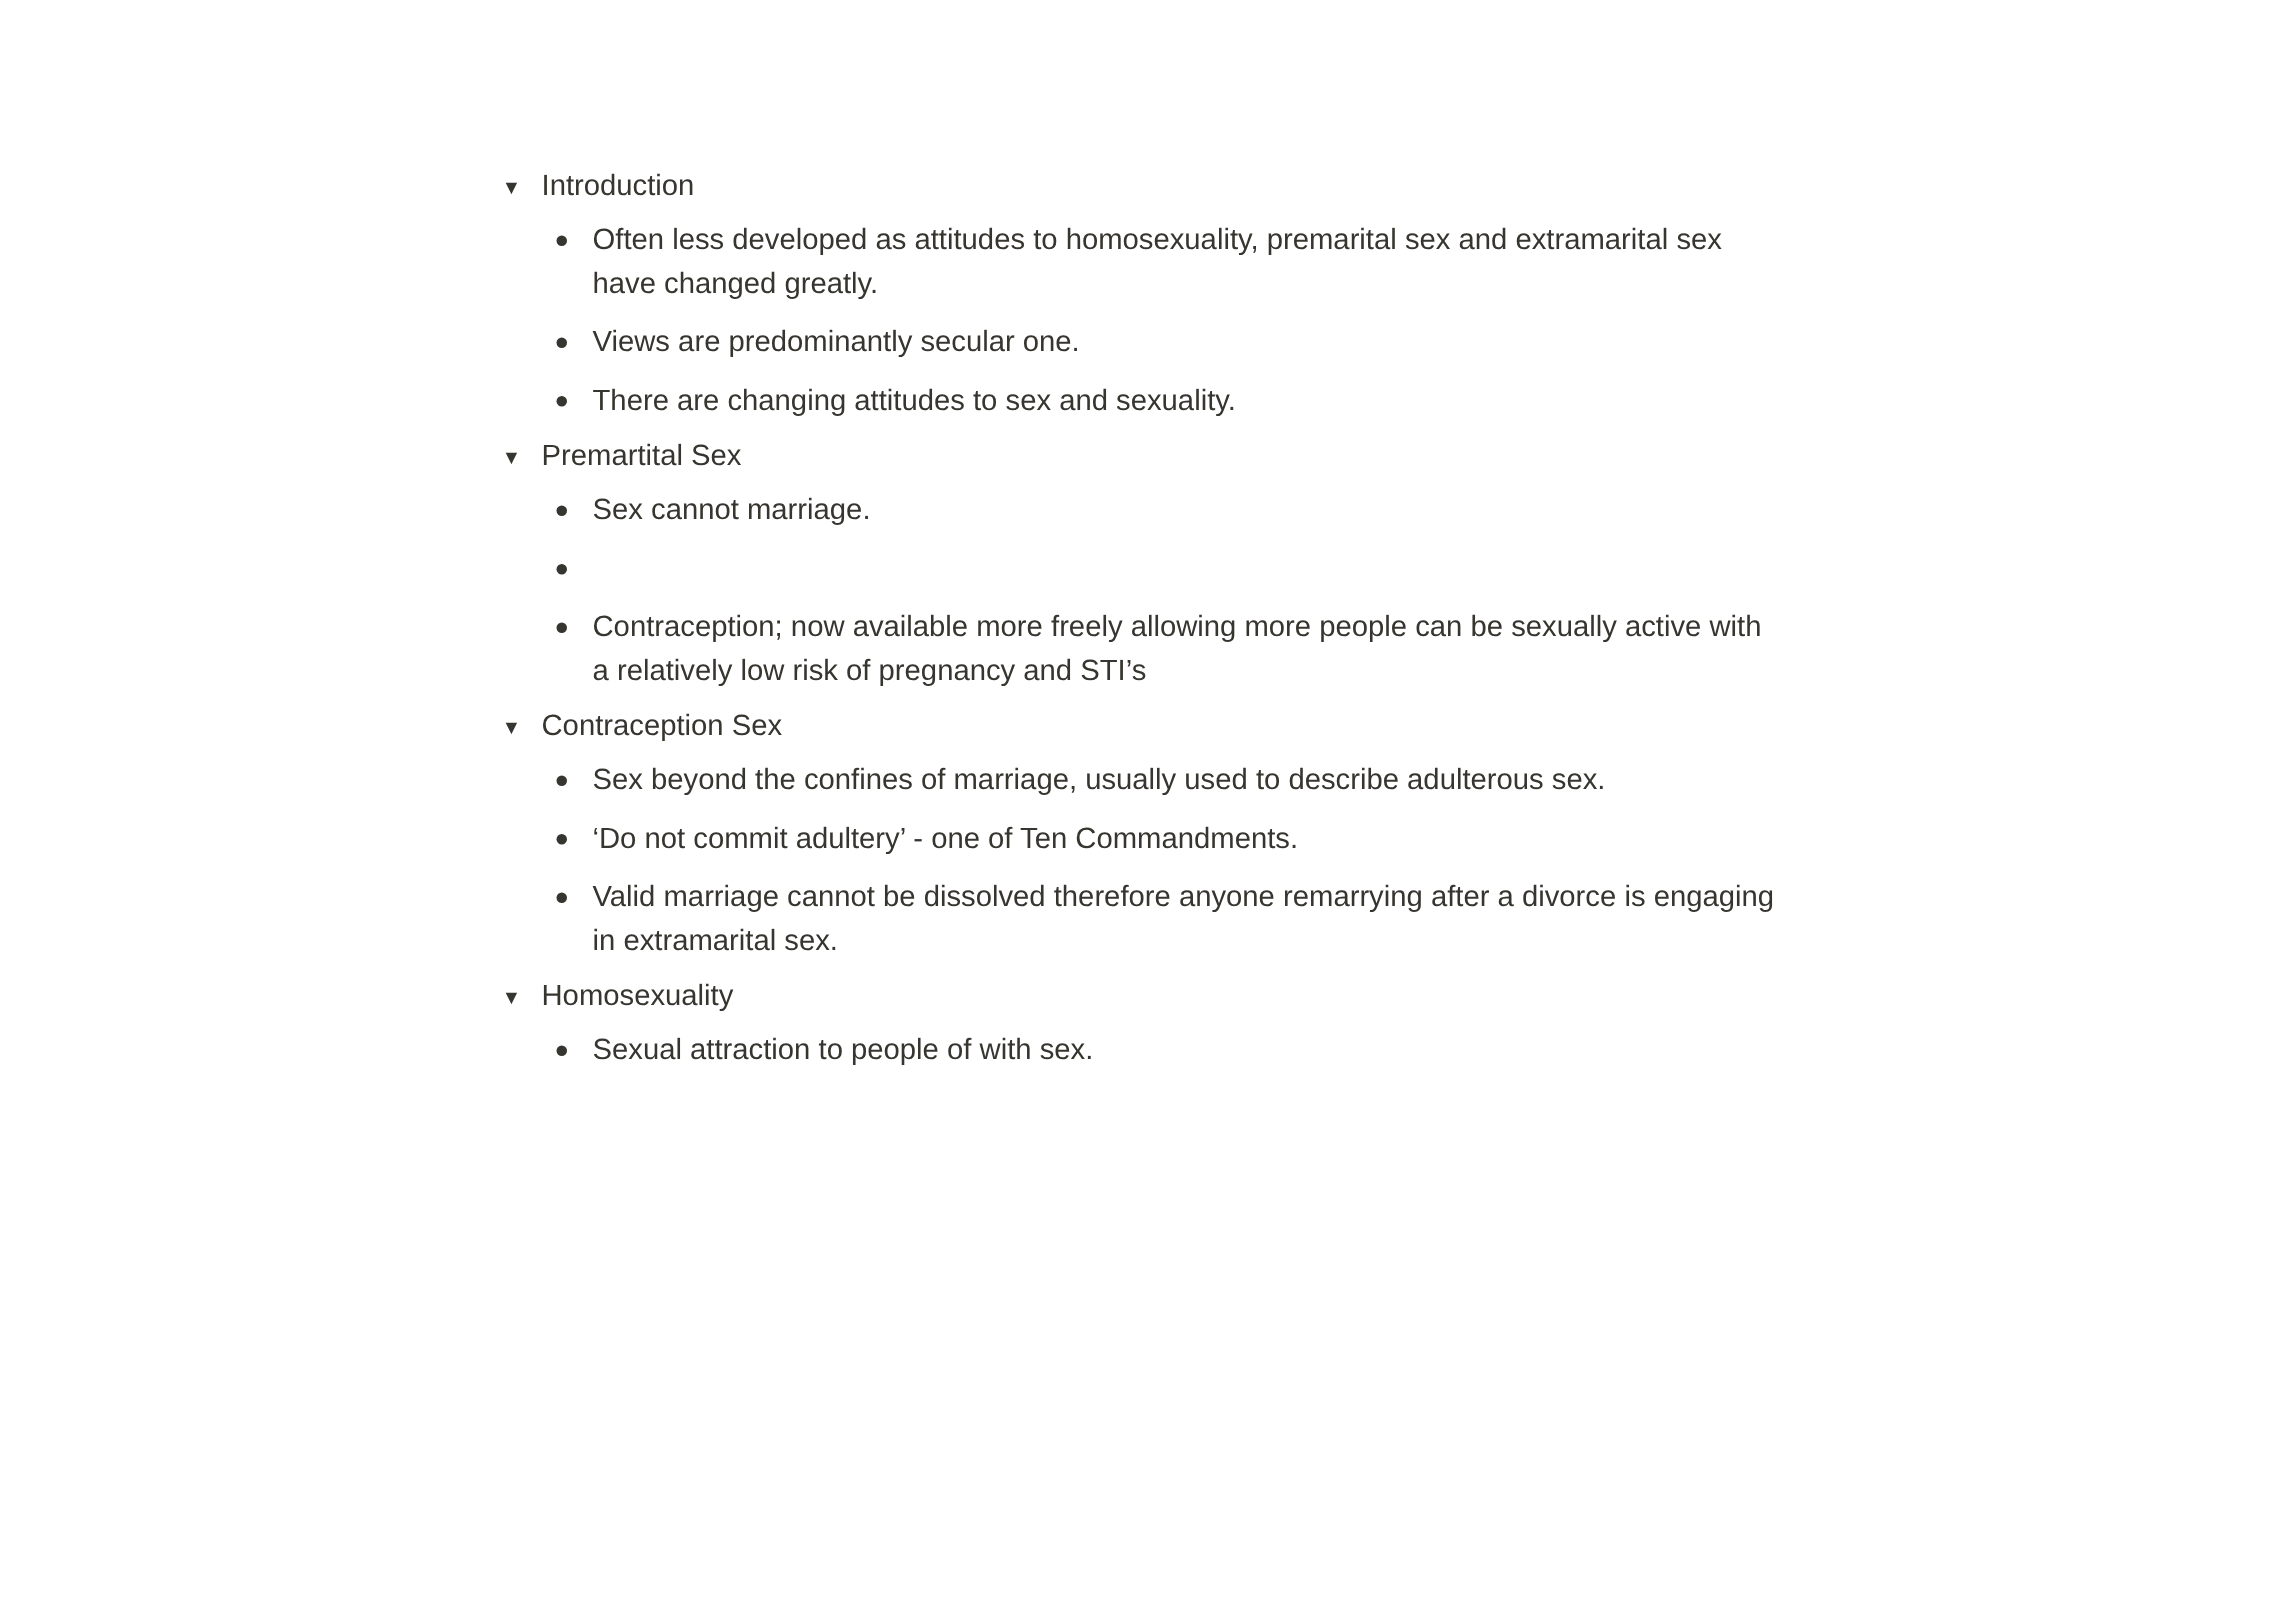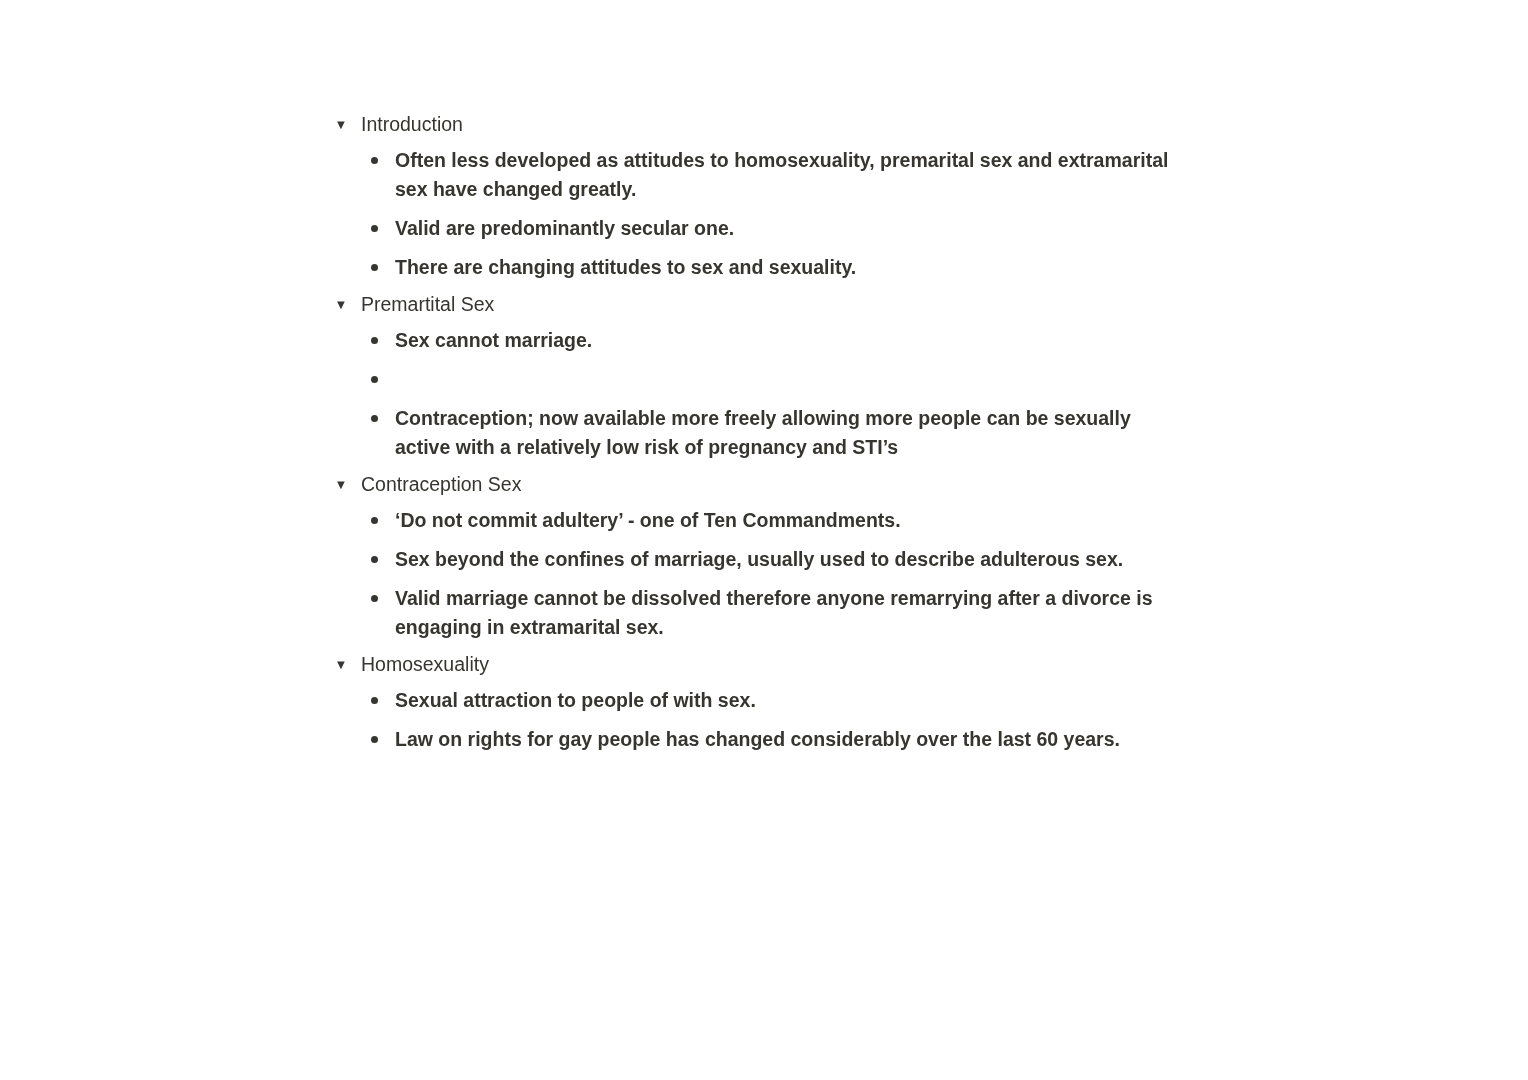--- a/index.html
+++ b/index.html
@@ -48,21 +48,20 @@
       list-style: none;
       margin: 0;
       padding: 0 0 0 36px;
     }
     .bullet-item {
       display: flex;
       align-items: flex-start;
       font-size: 19.5px;
       line-height: 29px;
       padding: 5px 0 5px 0;
-      font-weight: bold;
     }
     .dot {
       flex: 0 0 27px;
       height: 29px;
       display: flex;
       align-items: center;
       justify-content: flex-start;
     }
     .dot::before {
       content: "";
@@ -88,21 +87,21 @@
       <span class="triangle">▼</span>
       <span class="toggle-title">Introduction</span>
     </div>
     <ul class="bullets">
       <li class="bullet-item">
         <span class="dot"></span>
         <span class="bullet-text">Often less developed as attitudes to homosexuality, premarital sex and extramarital sex have changed greatly.</span>
       </li>
       <li class="bullet-item">
         <span class="dot"></span>
-        <span class="bullet-text">Valid are predominantly secular one.</span>
+        <span class="bullet-text">Views are predominantly secular one.</span>
       </li>
       <li class="bullet-item">
         <span class="dot"></span>
         <span class="bullet-text">There are changing attitudes to sex and sexuality.</span>
       </li>
     </ul>
   </div>
 
   <div class="toggle">
     <div class="toggle-head">
@@ -125,43 +124,39 @@
   </div>
 
   <div class="toggle">
     <div class="toggle-head">
       <span class="triangle">▼</span>
       <span class="toggle-title">Contraception Sex</span>
     </div>
     <ul class="bullets">
       <li class="bullet-item">
         <span class="dot"></span>
-        <span class="bullet-text">‘Do not commit adultery’ - one of Ten Commandments.</span>
+        <span class="bullet-text">Sex beyond the confines of marriage, usually used to describe adulterous sex.</span>
       </li>
       <li class="bullet-item">
         <span class="dot"></span>
-        <span class="bullet-text">Sex beyond the confines of marriage, usually used to describe adulterous sex.</span>
+        <span class="bullet-text">‘Do not commit adultery’ - one of Ten Commandments.</span>
       </li>
       <li class="bullet-item">
         <span class="dot"></span>
         <span class="bullet-text">Valid marriage cannot be dissolved therefore anyone remarrying after a divorce is engaging in extramarital sex.</span>
       </li>
     </ul>
   </div>
 
   <div class="toggle">
     <div class="toggle-head">
       <span class="triangle">▼</span>
       <span class="toggle-title">Homosexuality</span>
     </div>
     <ul class="bullets">
       <li class="bullet-item">
         <span class="dot"></span>
         <span class="bullet-text">Sexual attraction to people of with sex.</span>
       </li>
-      <li class="bullet-item">
-        <span class="dot"></span>
-        <span class="bullet-text">Law on rights for gay people has changed considerably over the last 60 years.</span>
-      </li>
     </ul>
   </div>
 
 </div>
 
 </body></html>

